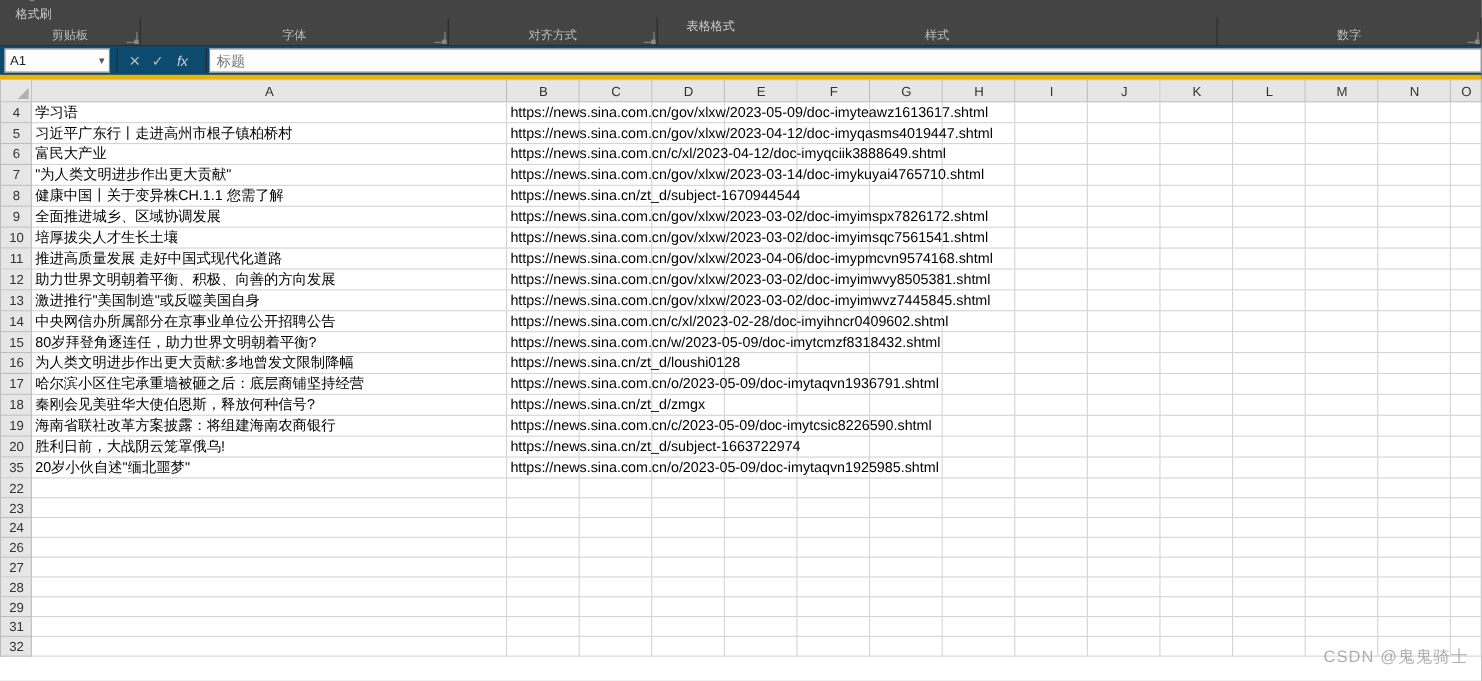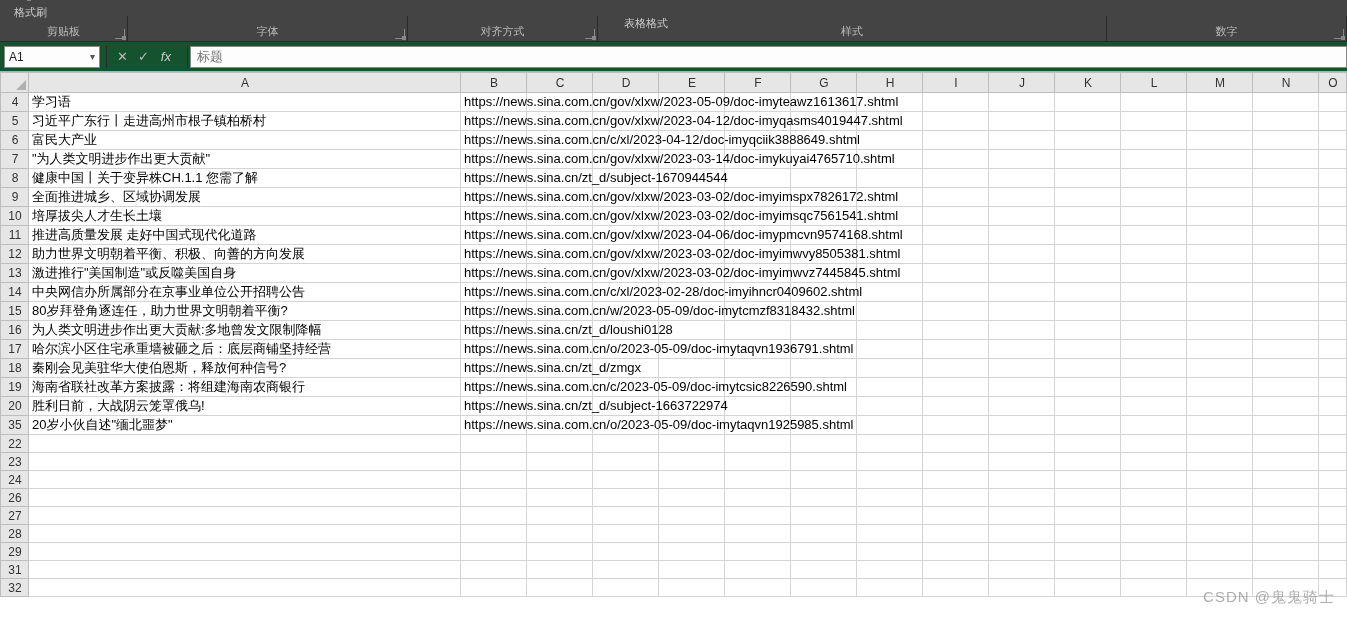--- a/index.html
+++ b/index.html
@@ -53,22 +53,22 @@
     }
     .anchor-ico::after{
       content:''; position:absolute; right:-2px; bottom:-2px;
       width:4px;height:4px;background:#888;
     }
     
     .namebar {
       display: flex;
       align-items: center;
       height: 30px;
-      background: #14532d;
-      border-bottom: 1px solid #eab308;
+      background: #0c4a6e;
+      border-bottom: 4px solid #eab308;
     }
     .name-box {
       width: 96px;
       height: 22px;
       background: #fdfdfd;
       border: 1px solid #888;
       margin: 0 4px;
       display: flex;
       align-items: center;
       justify-content: space-between;

